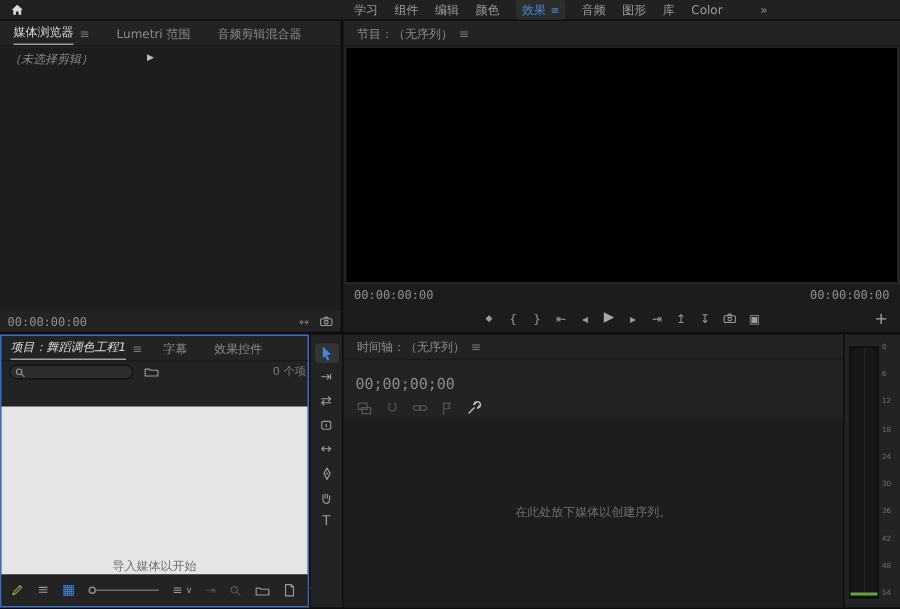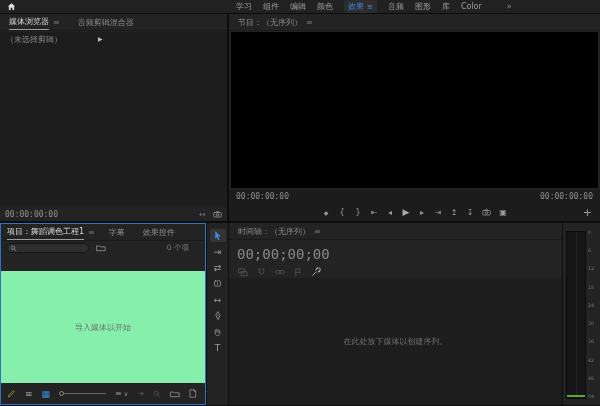--- a/index.html
+++ b/index.html
@@ -52,23 +52,23 @@
   
   #project-panel { left:0; top:223px; width:206px; height:182px; border:1px solid #3173c2; }
   .prj-row { height:14px; display:flex; align-items:center; gap:5px; padding-left:6px;
              font-size:8px; color:#c4c4c4; }
   .search-row { height:14px; display:flex; align-items:center; padding-left:5px; position:relative; }
   .search-box { width:83px; height:10px; background:#2d2d2d; border:1px solid #161616; border-radius:5px;
                 display:flex; align-items:center; padding-left:3px; gap:2px; }
   .search-box input { background:transparent; border:none; outline:none; width:64px; height:8px;
                       font-size:7px; color:#cfcfcf; font-family:"DejaVu Sans", sans-serif; }
   .search-bin { margin-left:7px; }
-  .item-count { position:absolute; right:16px; font-size:7.5px; color:#7a7a7a; }
-  .prj-content { position:absolute; left:0; top:47px; right:0; bottom:21px; background:#86efac;
-                 display:flex; align-items:center; justify-content:center; }
+  .item-count { position:absolute; right:1px; font-size:7.5px; color:#7a7a7a; }
+  .prj-content { position:absolute; left:0; top:47px; right:0; bottom:21px; background:#e5e5e5;
+                 display:flex; align-items:flex-end; justify-content:center; }
   .drop-hint { font-size:8px; color:#6f6f6f; }
   .prj-bottom { position:absolute; left:0; bottom:0; width:100%; height:21px; background:#232323;
                 display:flex; align-items:center; padding:0 6px; gap:9px; }
   .slider { display:flex; align-items:center; gap:0; }
   .slider .knob { width:5px; height:5px; border-radius:50%; border:1px solid #8a8a8a; }
   .slider .track { width:42px; height:1px; background:#6a6a6a; }
   .sort-ic { display:flex; align-items:center; gap:2px; font-size:8px; color:#9a9a9a; }
   .prj-bottom .right { margin-left:auto; display:flex; gap:9px; align-items:center; }
   .blue { color:#3f8ae0; }
   .green-ic svg path, .green-ic svg rect { stroke:#7cb342; }
@@ -77,21 +77,21 @@
   
   #tools-panel { left:207px; top:223px; width:21px; height:182px; display:flex; flex-direction:column;
                  align-items:center; padding-top:6px; gap:3px; }
   .tool { width:16px; height:13px; display:flex; align-items:center; justify-content:center;
           font-size:9px; color:#9a9a9a; }
   .tool.active { background:#343434; border-radius:2px; }
 
   
   #timeline-panel { left:229px; top:223px; width:333px; height:182px; }
   .tl-tc { padding:4px 0 2px 8px; }
-  .tl-tc .tc { font-size:14px; color:#8a8a8a; }
+  .tl-tc .tc { font-size:10px; color:#8a8a8a; }
   .tl-toolbar { display:flex; align-items:center; gap:9px; padding:2px 0 3px 9px;
                 border-bottom:1px solid #1a1a1a; }
   .tl-content { position:absolute; left:0; top:55px; right:0; bottom:0; background:#1d1d1d;
                 display:flex; align-items:center; justify-content:center; }
 
   
   #meters-panel { left:563px; top:223px; width:37px; height:182px; }
   .bars { position:absolute; left:3px; top:8px; width:20px; height:168px; background:#161616;
           border:1px solid #0c0c0c; }
   .bars .split { position:absolute; left:50%; top:0; width:1px; height:100%; background:#232323; }
@@ -136,24 +136,25 @@
       <span class="ws-overflow">»</span>
     </div>
   </div>
 
   <div class="panel" id="ec-panel">
     <div class="tabbar">
       <span class="ptab active">
         <span class="tab-label">媒体浏览器</span>
         <span class="menu-glyph">≡</span>
       </span>
+      <span class="ptab">Lumetri 范围</span>
       <span class="ptab">音频剪辑混合器</span>
     </div>
     <div class="ec-content">
-      <div class="ec-row" style="position:relative;">
+      <div class="ec-row" style="position:relative;font-style:italic;">
         <span>（未选择剪辑）</span>
         <span class="ec-chevron">▶</span>
       </div>
     </div>
     <div class="ec-bottom">
       <span class="tc">00:00:00:00</span>
       <span class="ec-bottom-icons">
         <span class="ic">↔</span>
         <span class="ic">
           <svg width="9" height="8" viewBox="0 0 12 10">
@@ -196,21 +197,21 @@
             <path class="s" d="M4 3 L5 1.5 H7 L8 3"></path>
           </svg>
       </span>
       <span class="t-ic">▣</span>
       <span class="t-plus">+</span>
     </div>
   </div>
 
   <div class="panel" id="project-panel">
     <div class="tabbar">
-      <span class="ptab active" style="padding:0 5px 0 6px;">
+      <span class="ptab active" style="padding:0 5px 0 6px;font-style:italic;">
         <span class="tab-label">项目：舞蹈调色工程1</span>
         <span class="menu-glyph">≡</span>
       </span>
       <span class="ptab">字幕</span>
       <span class="ptab">效果控件</span>
     </div>
     <div class="search-row">
       <span class="search-box">
         <span class="ic">
           <svg width="7" height="7" viewBox="0 0 10 10">

